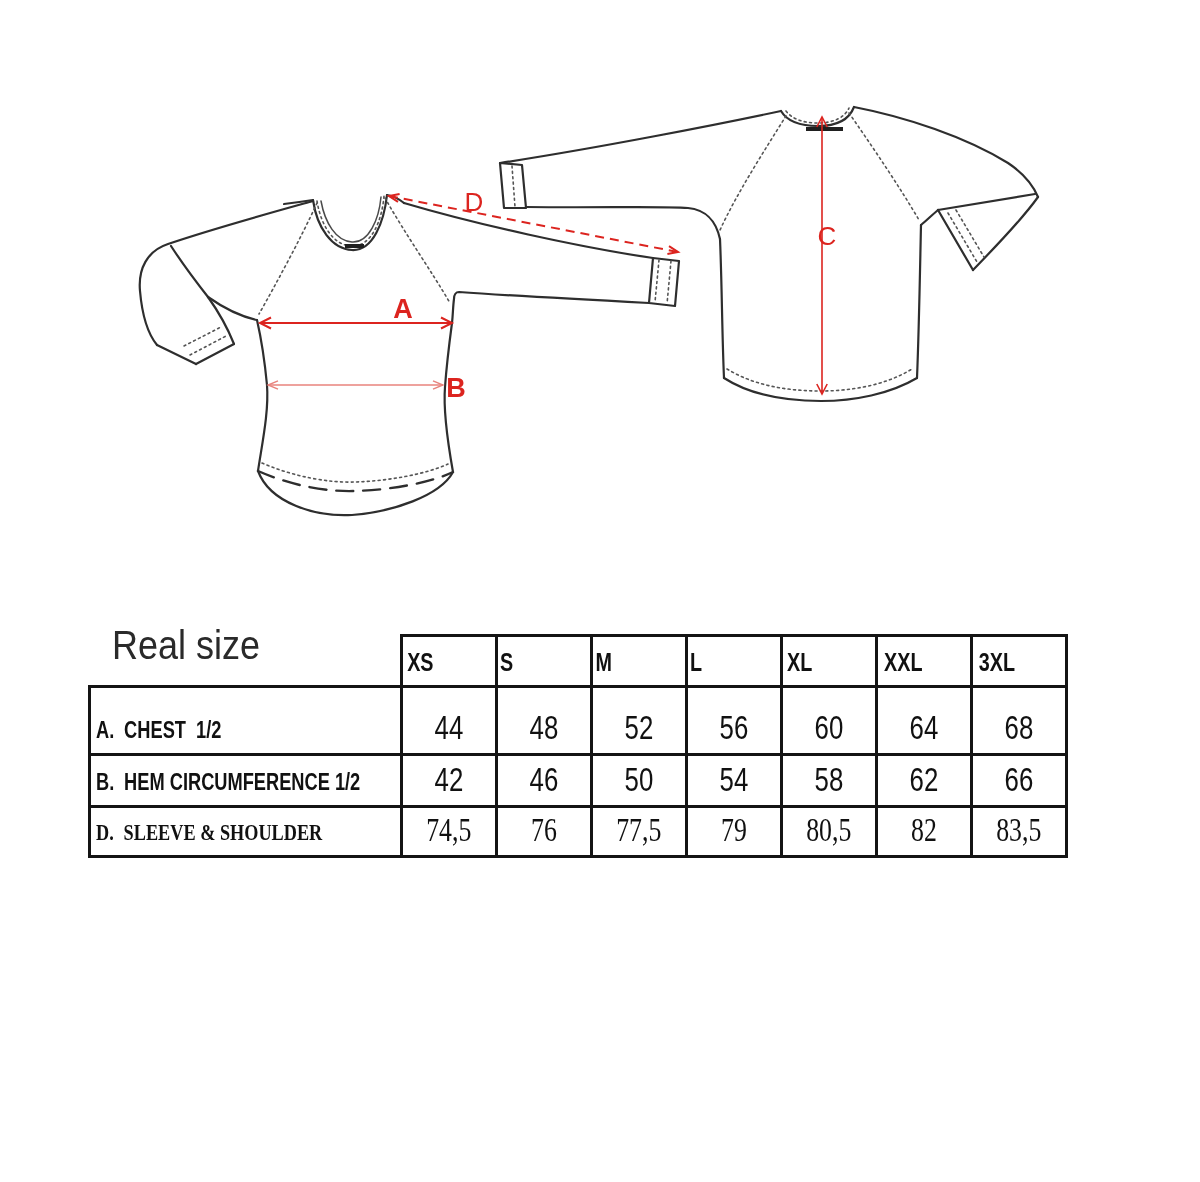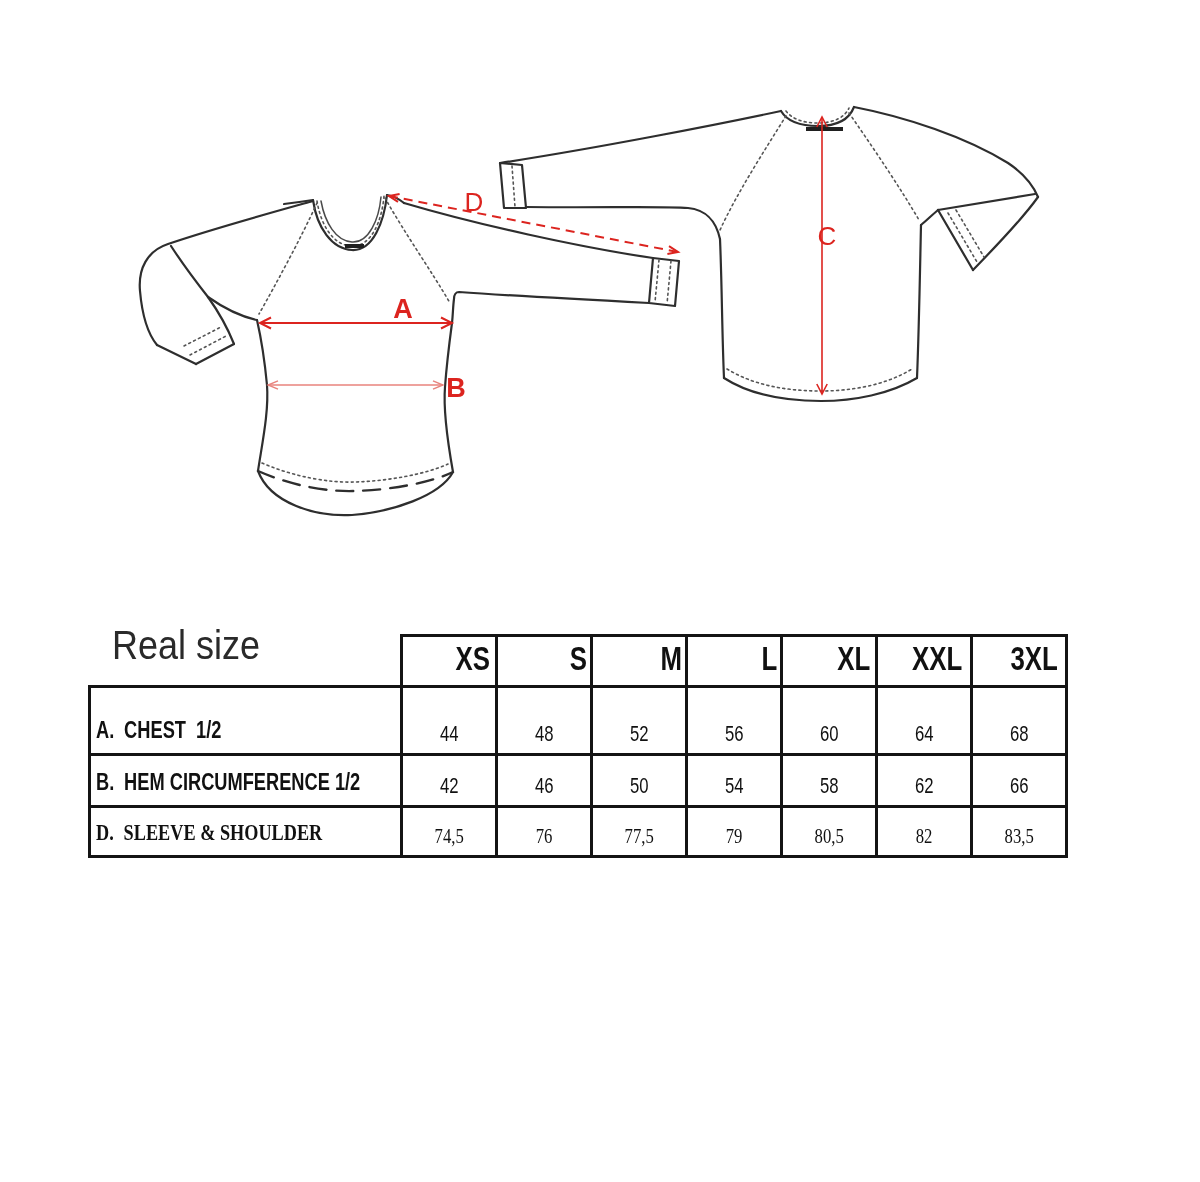--- a/index.html
+++ b/index.html
@@ -13,23 +13,23 @@
   .bar{fill:none;stroke:#1f1f1f;stroke-width:4;}
   .red{fill:none;stroke:#dc241f;}
   .redlight{fill:none;stroke:#e8837d;}
   .mlabel{fill:#dc241f;font-weight:bold;font-size:27px;font-family:"Liberation Sans","DejaVu Sans",sans-serif;}
   .mlabel.reg{font-weight:normal;font-size:26px;}
 
   .table-title{position:absolute;left:112px;top:625px;font-size:40px;line-height:1.0;color:#2a2a2a;
                transform:scaleX(.9);transform-origin:0 0;white-space:pre;}
   table.sizes{position:absolute;left:88px;top:634px;border-collapse:collapse;table-layout:fixed;width:977px;}
   .sizes th,.sizes td{border:3px solid #141414;padding:0;vertical-align:bottom;}
-  .sizes th{font-size:34px;font-weight:bold;text-align:right;padding-bottom:7px;text-decoration:underline;}
+  .sizes th{font-size:26px;font-weight:bold;text-align:left;padding-bottom:7px;text-decoration:underline;}
   .sizes th.nob{border:none;}
-  .sizes td.num{font-size:22px;font-weight:normal;text-align:center;padding-bottom:6px;}
+  .sizes td.num{font-size:34px;font-weight:normal;text-align:center;padding-bottom:6px;}
   .sizes td.lbl{font-size:24px;font-weight:bold;text-align:left;padding:0 0 9px 5px;}
   .cond{display:inline-block;transform:scaleX(.76);transform-origin:50% 100%;white-space:pre;}
   .lbl .cond{transform-origin:0 100%;}
   .pfx{margin-right:13px;}
   tr.hr{height:51px;} tr.r0{height:68px;} tr.r1{height:52px;margin-left:28px;} tr.r2{height:52px;} tr.r3{height:50px;font-family:Liberation Serif, serif;}
 </style>
 </head>
 <body>
 
 <div class="stage">

